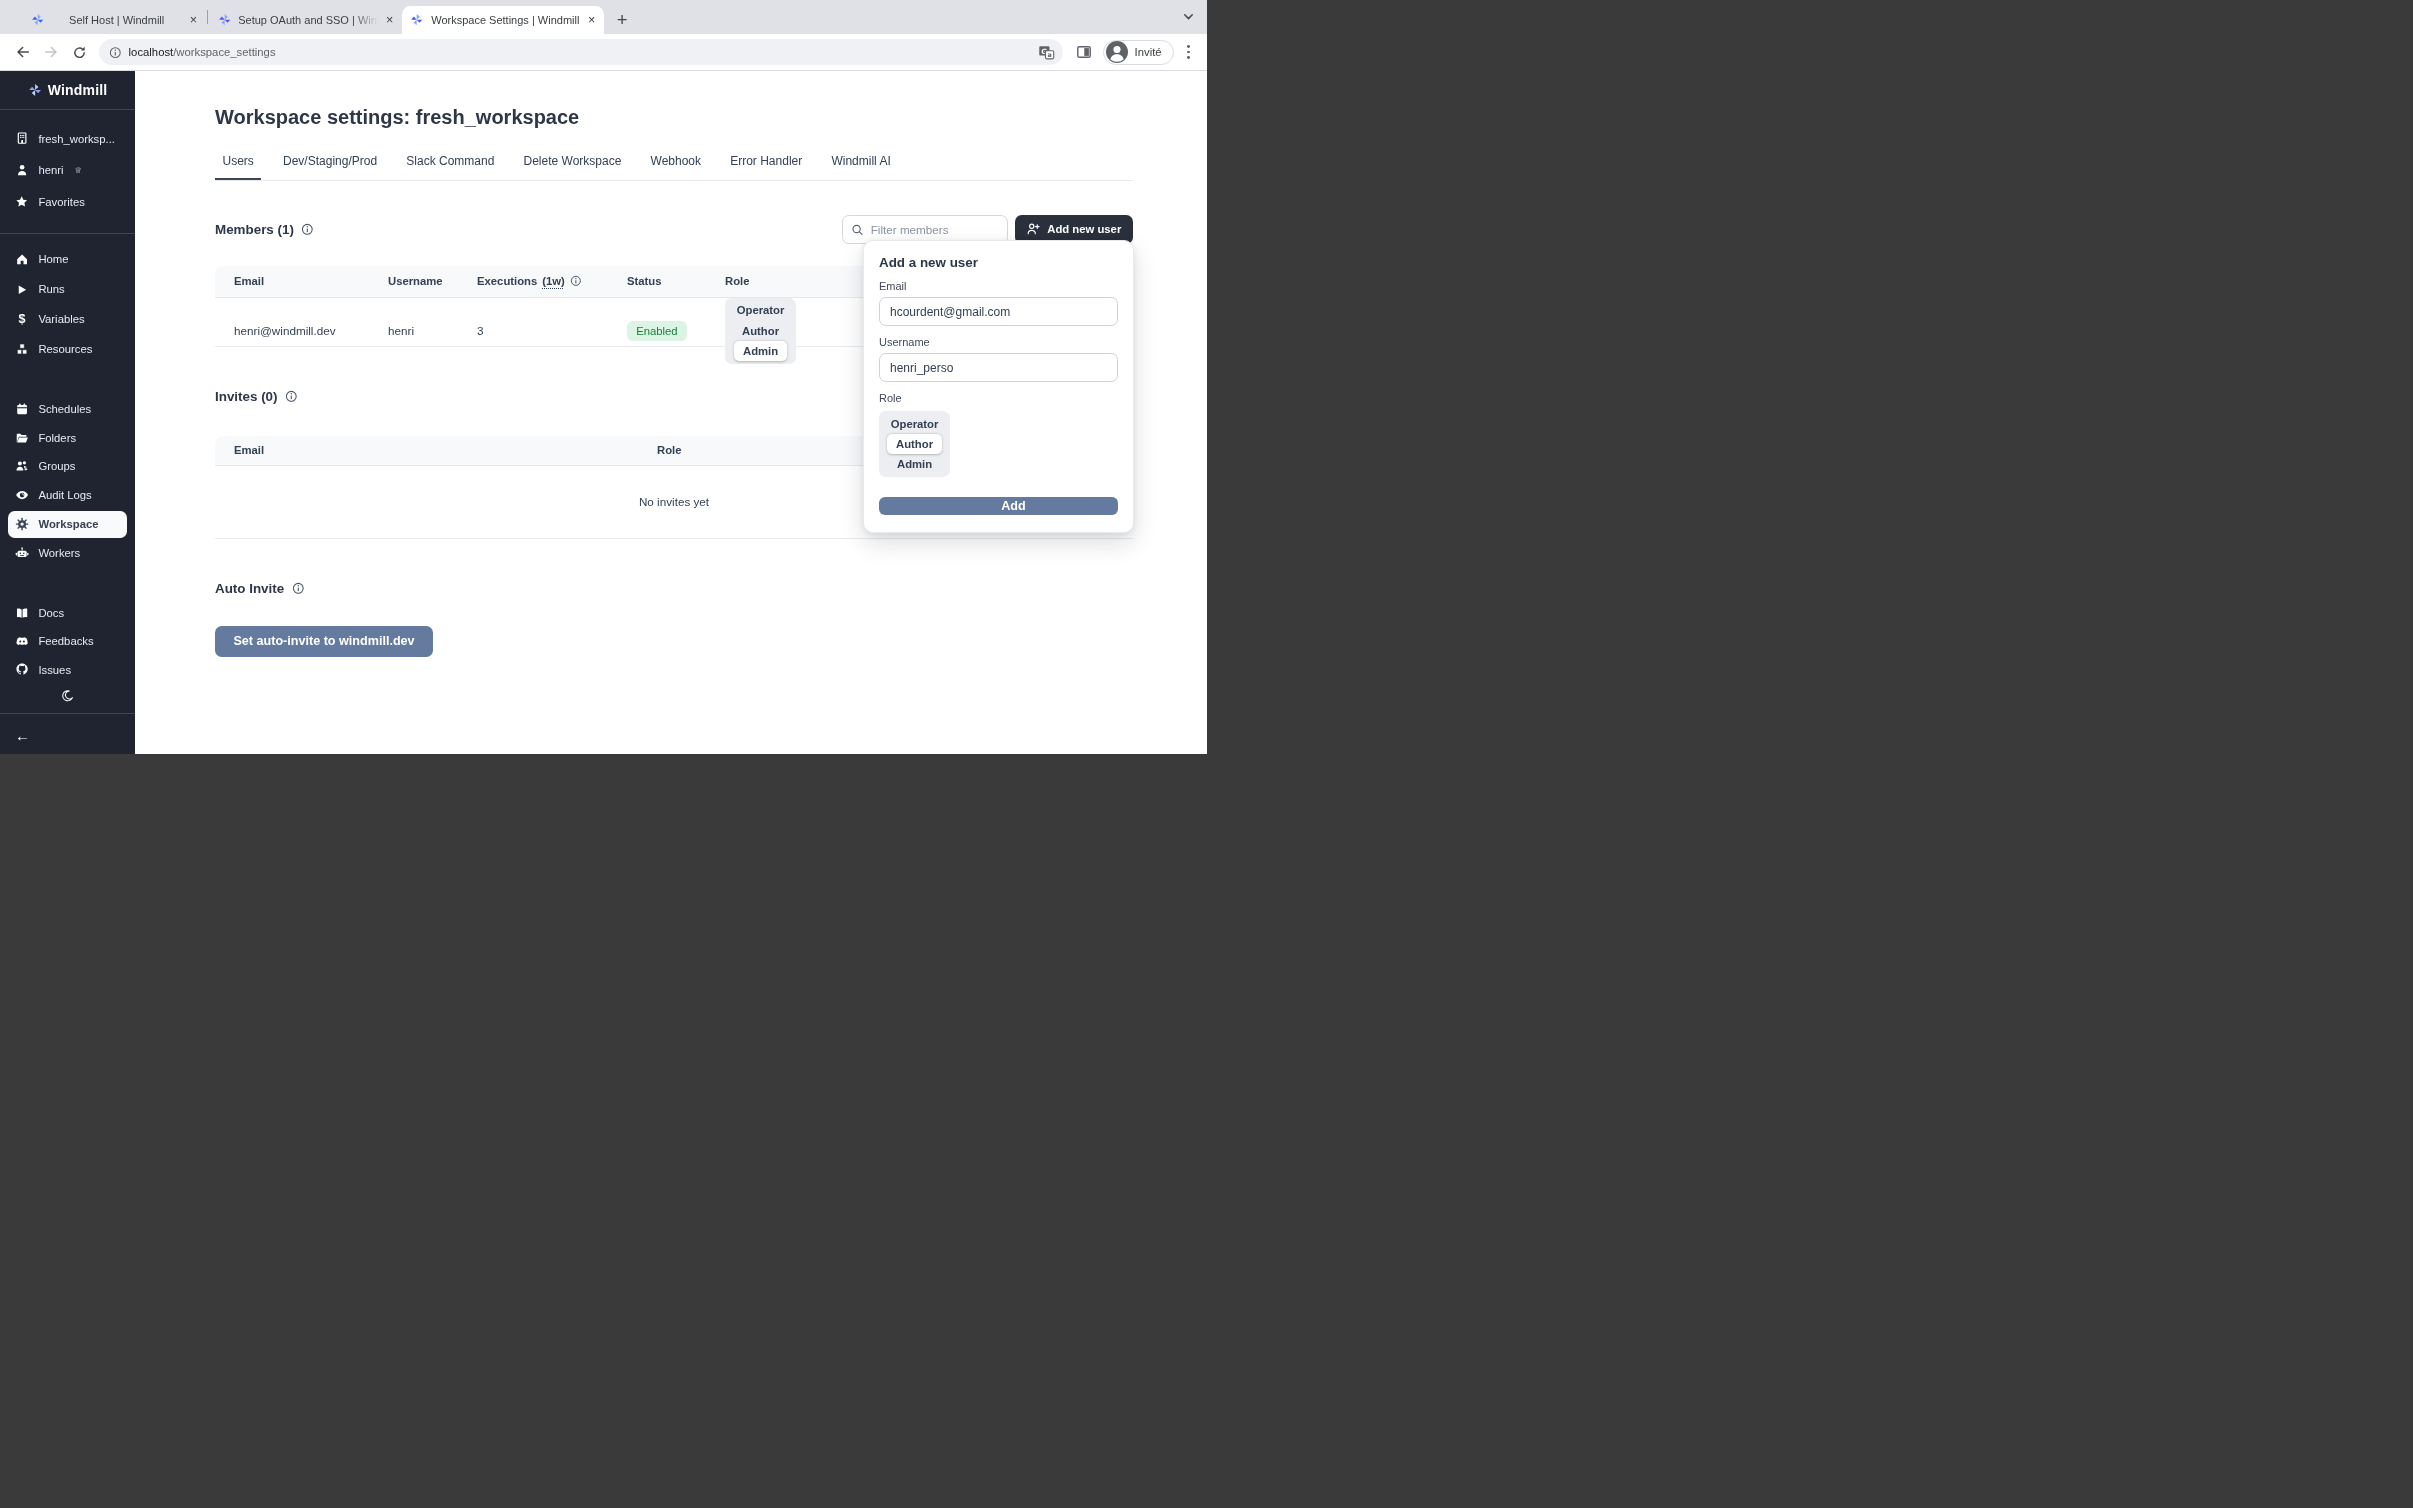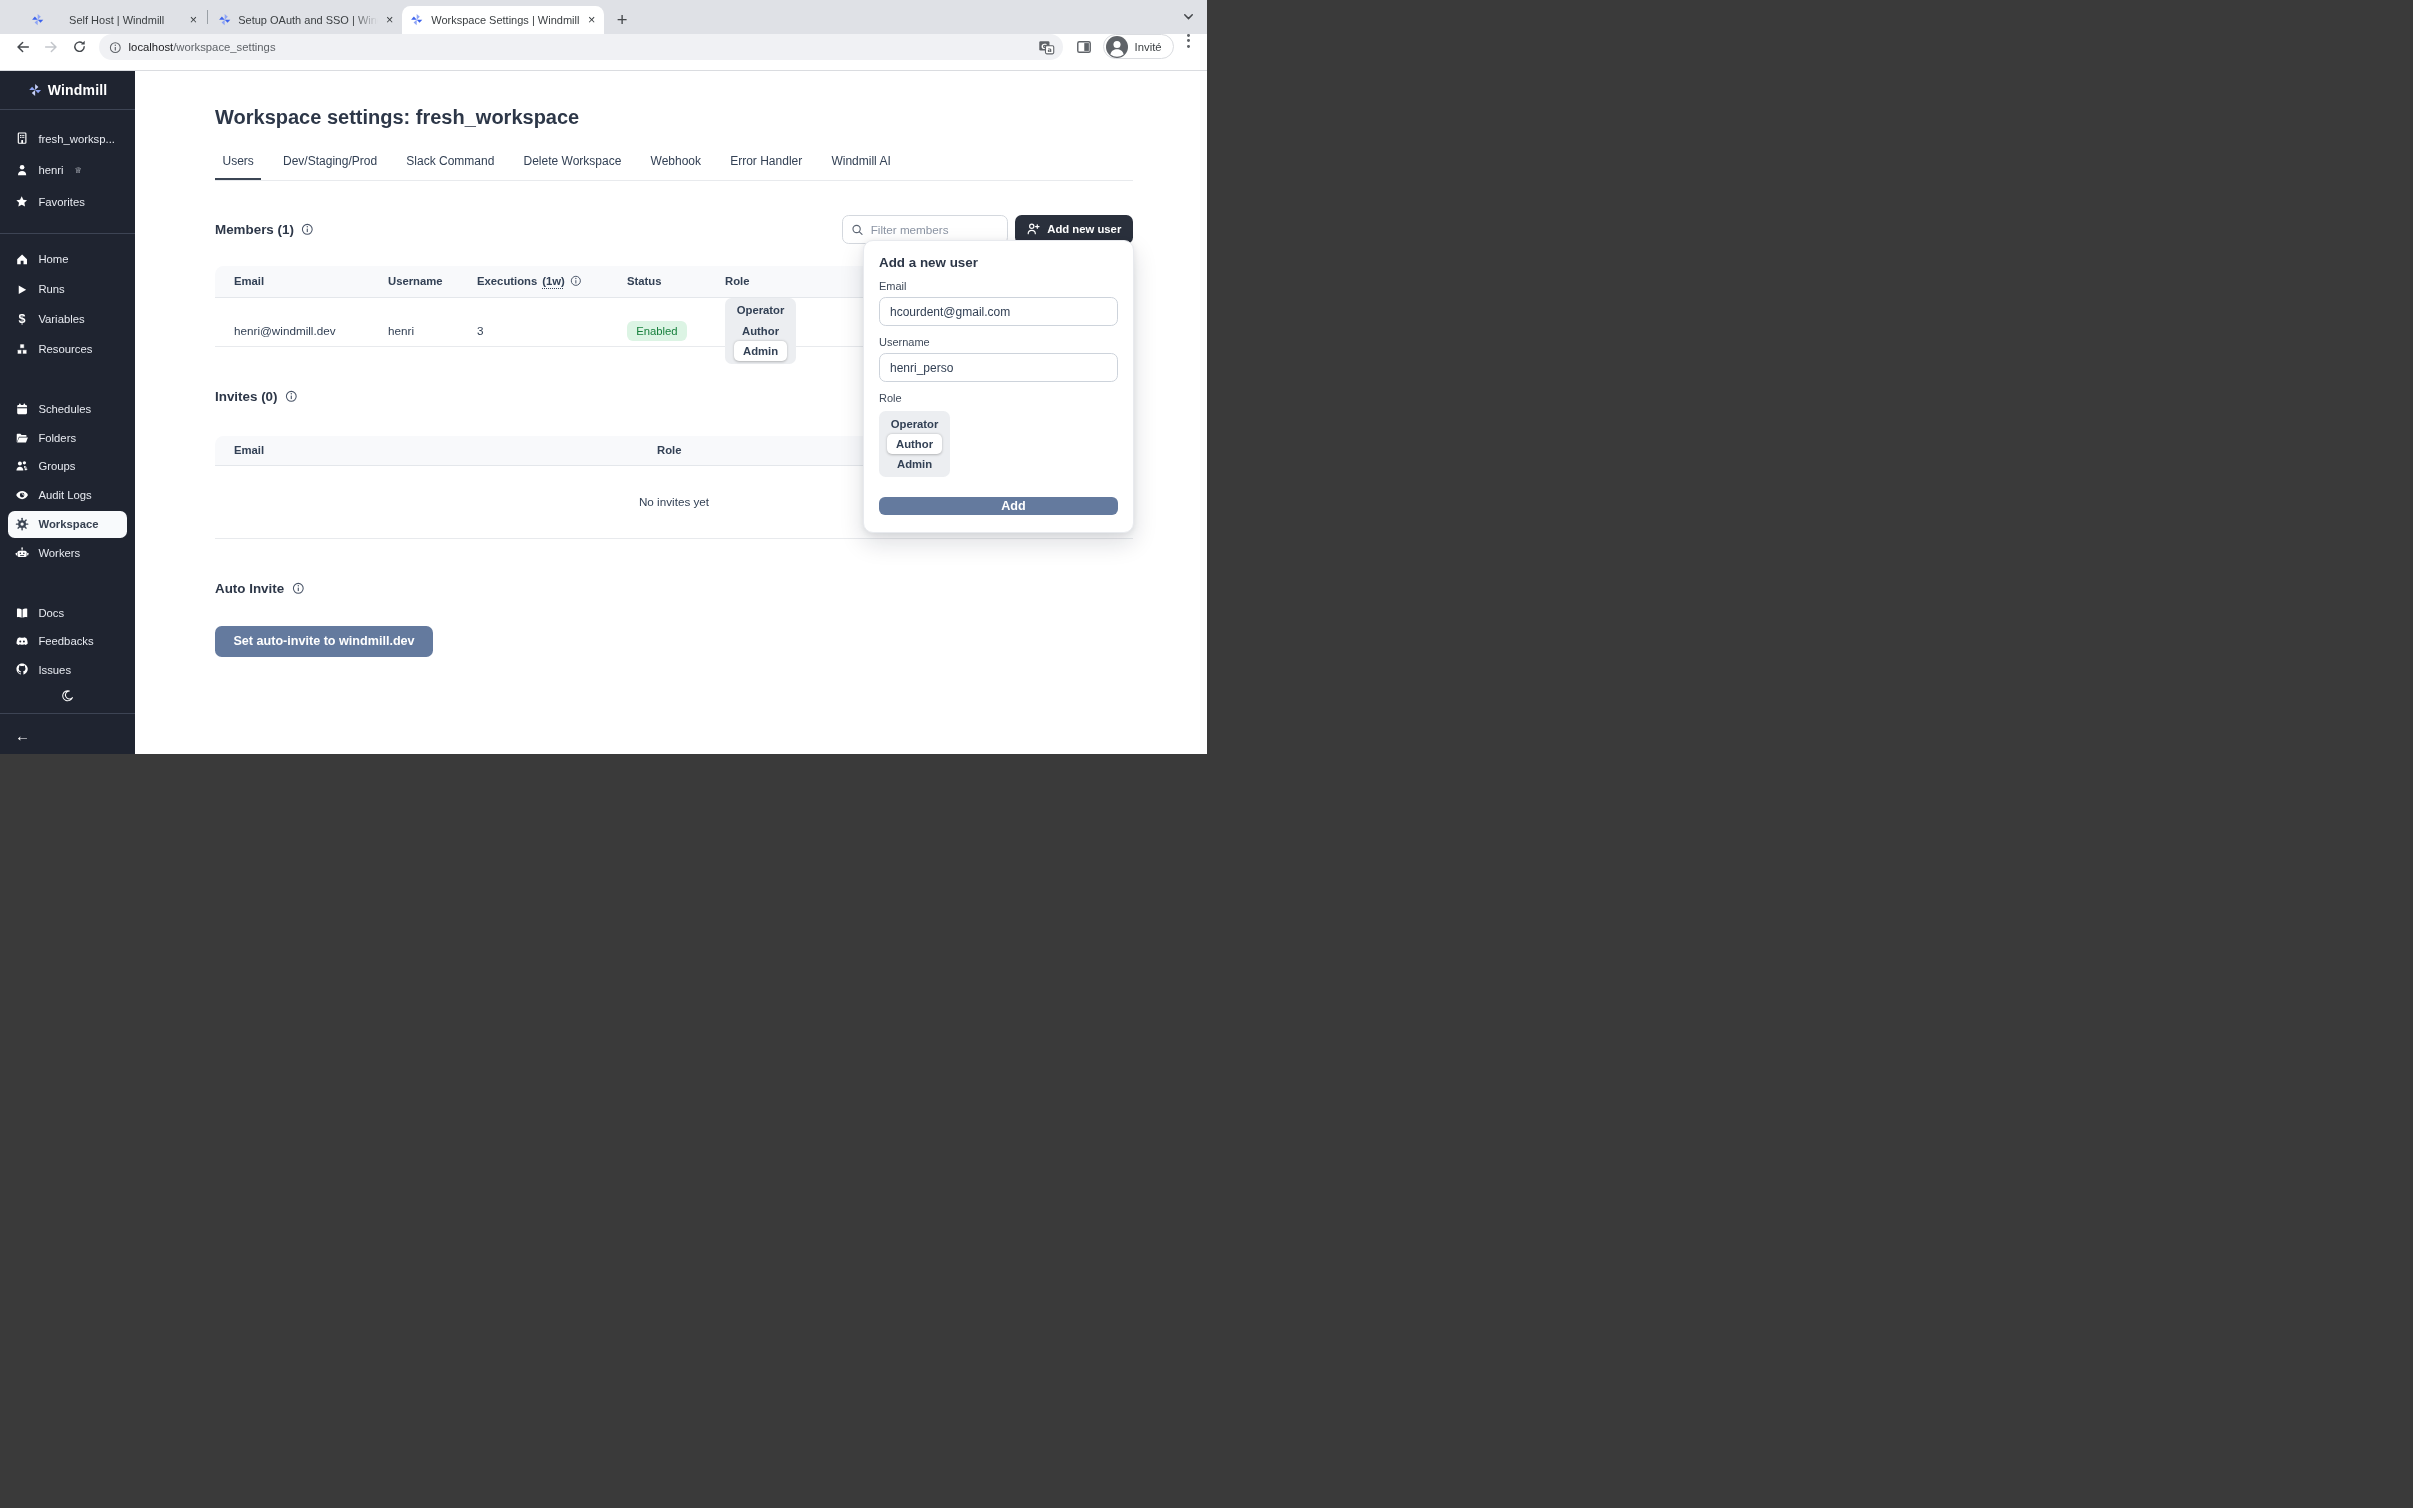--- a/index.html
+++ b/index.html
@@ -11,21 +11,21 @@
   .btab { height:28px; display:flex; align-items:center; padding:0 5px 0 8.4px; font-size:11px; color:#3c4043; border-radius:8.4px 8.4px 0 0; }
   .btab.t1 { width:183px; } .btab.t2 { width:192px; } .btab.t3 { width:202px; background:#fff; }
   .favicon { width:13.4px; height:13.4px; margin-right:6.7px; flex:none; }
   .btab-title { flex:1; overflow:hidden; white-space:nowrap; }
   .btab.t2 .btab-title { -webkit-mask-image:linear-gradient(90deg,#000 82%,transparent); mask-image:linear-gradient(90deg,#000 82%,transparent); }
   .tab-close { width:14.2px; height:14.2px; border-radius:50%; display:flex; align-items:center; justify-content:center; font-size:12.6px; color:#3c4043; margin-left:4.2px; flex:none; }
   .tab-sep { width:0.8px; height:14.2px; background:#9aa0a6; align-self:center; margin:0 1.7px; }
   .newtab { width:23.5px; height:23.5px; display:flex; align-items:center; justify-content:center; font-size:18.4px; color:#44474b; margin:0 0 2.5px 6.7px; }
   .tabsearch { position:absolute; right:11px; top:9.2px; width:15px; height:15px; }
 
-  .toolbar { height:37px; background:#fff; display:flex; padding:0 8.4px; border-bottom:0.8px solid #dadce0; }
+  .toolbar { height:37px; background:#fff; display:flex; align-items:center; padding:0 8.4px; border-bottom:0.8px solid #dadce0; }
   .tbtn { width:25px; height:25px; display:flex; align-items:center; justify-content:center; margin:0 1.7px; flex:none; }
   .omnibox { flex:1; height:26px; background:#f0f1f4; border-radius:13.4px; display:flex; align-items:center; padding:0 8.4px 0 10px; margin:0 6.7px 0 5px; }
   .url { font-size:11.3px; color:#202124; margin-left:7.5px; flex:1; white-space:nowrap; overflow:hidden; }
   .url .path { color:#5f6368; }
   .profile { height:25px; border:0.8px solid #dadce0; border-radius:13.4px; display:flex; align-items:center; padding:0.8px 11px 0.8px 1.7px; gap:6.7px; font-size:11.3px; color:#3c4043; margin:0 5px; flex:none; }
   .kebab { display:flex; flex-direction:column; gap:2.5px; align-items:center; width:20px; }
   .dot { width:2.9px; height:2.9px; border-radius:50%; background:#5f6368; }
 
   
   .window-body { display:flex; height:683px; }

